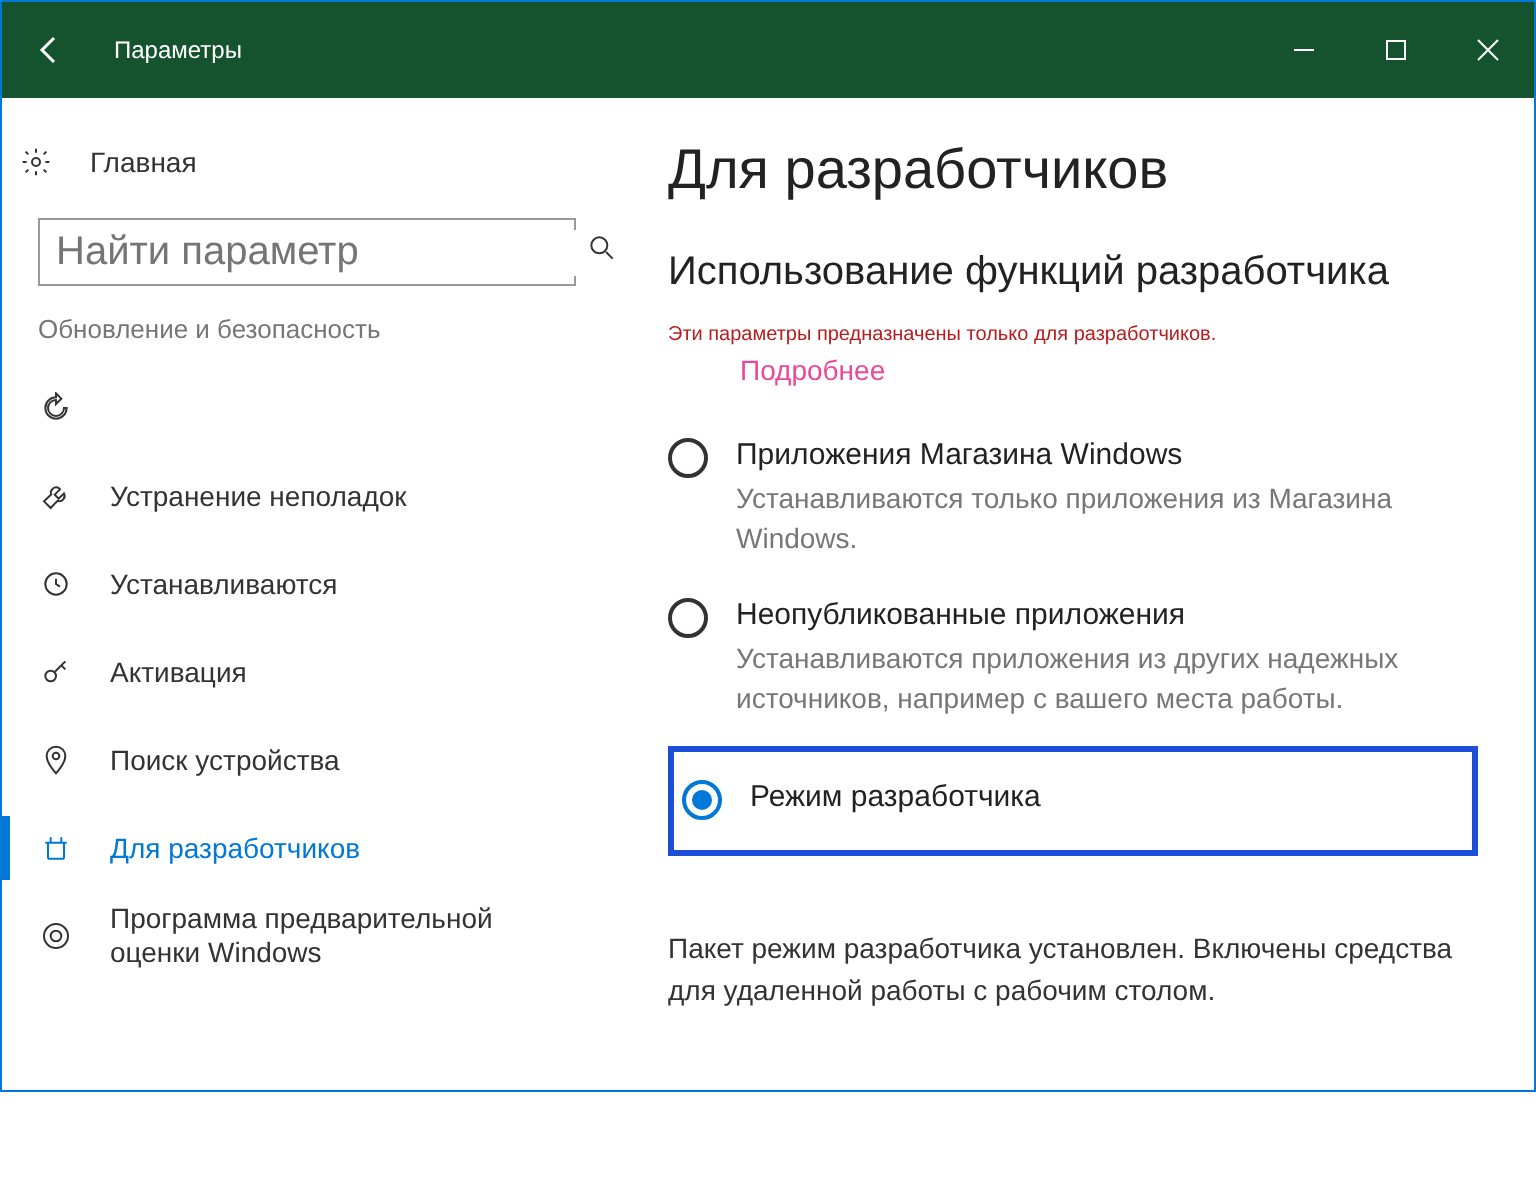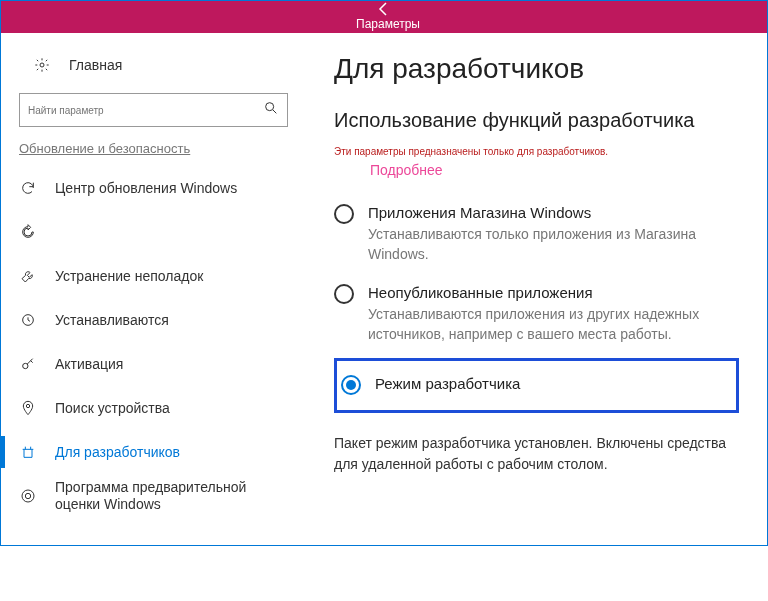--- a/index.html
+++ b/index.html
@@ -1,42 +1,42 @@
 <!DOCTYPE html>
 <html><head>
 <meta charset="utf-8">
 <style>
   * { box-sizing: border-box; margin: 0; padding: 0; font-family: "Segoe UI", Arial, sans-serif; }
   body { width: 768px; height: 601px; background: #ffffff; overflow: hidden; position: relative; }
   .window { width: 768px; height: 546px; border: 1px solid #0078d7; position: absolute; top: 0; left: 0; display: flex; flex-direction: column; }
-  .titlebar { height: 32px; background: #be185d; color: #fff; display: flex; align-items: center; flex-direction: column; }
+  .titlebar { height: 48px; background: #14532d; color: #fff; display: flex; align-items: center; }
   .tb-back { width: 48px; height: 32px; display: flex; align-items: center; justify-content: center; }
   .tb-back svg { stroke: #fff; fill: none; }
   .tb-title { flex: 1; font-size: 12px; padding-left: 8px; }
   .tb-btn { width: 46px; height: 32px; display: flex; align-items: center; justify-content: center; }
   .tb-btn svg { stroke: #fff; fill: none; }
   .content { flex: 1; display: flex; overflow: hidden; }
   .sidebar { width: 305px; padding: 12px 0 0 0; display: flex; flex-direction: column; }
-  .home-row { display: flex; align-items: center; height: 40px; padding: 0 32px; font-size: 14px; color: #333; }
+  .home-row { display: flex; align-items: center; height: 40px; padding: 0 8px; font-size: 14px; color: #333; }
   .home-row .icon { width: 18px; margin-right: 18px; display:flex; align-items:center; justify-content:center; }
   .search { margin: 8px 18px 14px 18px; height: 34px; border: 1px solid #999; display: flex; align-items: center; padding: 0 8px; }
-  .search input { flex: 1; border: none; outline: none; font-size: 10px; color: #b91c1c; }
-  .category { padding: 0 18px 10px 18px; font-size: 13px; color: #777; text-decoration: underline; }
+  .search input { flex: 1; border: none; outline: none; font-size: 20px; color: #b91c1c; }
+  .category { padding: 0 18px 10px 18px; font-size: 13px; color: #777; }
   .nav-item { display: flex; align-items: center; height: 44px; padding: 0 18px; font-size: 14px; color: #333; cursor: pointer; }
   .nav-item .icon { width: 18px; margin-right: 18px; display:flex; align-items:center; justify-content:center; flex-shrink:0; }
   .nav-item.active { color: #0078d7; position: relative; }
   .nav-item.active::before { content: ""; position: absolute; left: 0; top: 6px; bottom: 6px; width: 4px; background: #0078d7; }
   .nav-item.active .icon svg { stroke: #0078d7; }
   .nav-item .label { line-height: 1.2; }
   .main { flex: 1; padding: 20px 28px 0 28px; overflow-y: auto; position: relative; }
   .main h1 { font-weight: 300; font-size: 28px; color: #222; margin-bottom: 24px; }
   .main h2 { font-weight: 400; font-size: 20px; color: #222; margin-bottom: 14px; }
   .desc { font-size: 10px; color: #b91c1c; margin-bottom: 4px; }
   .link { font-size: 14px; color: #ec4899; margin-bottom: 20px; display: inline-block; margin-left: 36px; }
-  .radio-group { margin-bottom: 20px; }
+  .radio-group { margin-bottom: 36px; }
   .radio-item { display: flex; padding: 6px 0 14px 0; }
   .radio-circle { width: 20px; height: 20px; border: 2px solid #333; border-radius: 50%; flex-shrink: 0; margin-right: 14px; position: relative; }
   .radio-circle.selected { border-color: #0078d7; }
   .radio-circle.selected::after { content: ""; position: absolute; left: 3px; top: 3px; width: 10px; height: 10px; background: #0078d7; border-radius: 50%; }
   .radio-body { flex: 1; }
   .radio-title { font-size: 15px; color: #222; margin-bottom: 4px; }
   .radio-sub { font-size: 14px; color: #777; line-height: 1.4; }
   .highlight { border: 3px solid #1d4ed8; padding: 8px 16px 8px 4px; margin-bottom: 14px; }
   .status { font-size: 14px; color: #333; line-height: 1.5; padding-right: 12px; }
   .icon svg { stroke: #333; fill: none; stroke-width: 1.5; }
@@ -87,28 +87,20 @@
         <input type="text" placeholder="Найти параметр" style="">
         <span class="icon">
           <svg width="16" height="16" viewBox="0 0 24 24">
               <circle cx="10" cy="10" r="6"></circle>
               <path d="M20 20l-5-5"></path>
             </svg>
         </span>
       </div>
       <div class="category">Обновление и безопасность</div>
 
-      <div class="nav-item">
-        <span class="icon">
-            <svg width="16" height="16" viewBox="0 0 24 24">
-              <path d="M20 12a8 8 0 10-2 5.3M20 4v6h-6"></path>
-            </svg>
-          </span>
-        <span class="label">Центр обновления Windows</span>
-      </div>
       <div class="nav-item">
         <span class="icon">
             <svg width="16" height="16" viewBox="0 0 24 24">
               <path d="M4 12a8 8 0 018-8V1l4 4-4 4V6a6 6 0 106 6h2a8 8 0 11-16 0z"></path>
             </svg>
           </span>
       </div>
       <div class="nav-item">
         <span class="icon">
             <svg width="16" height="16" viewBox="0 0 24 24">

